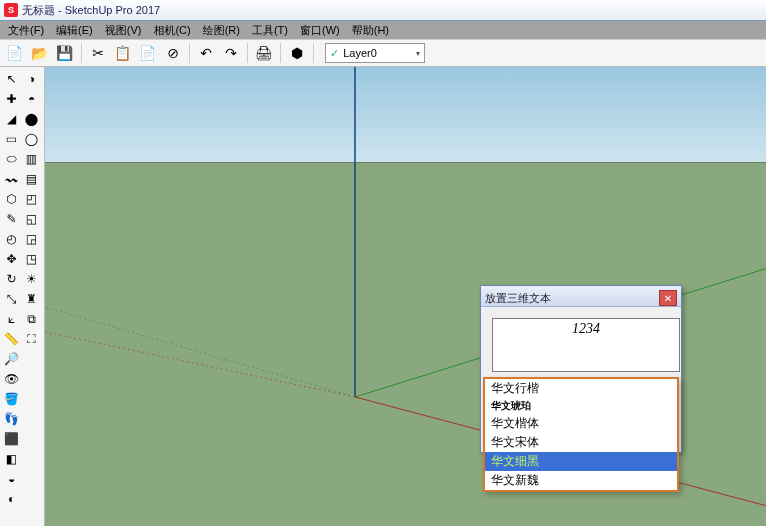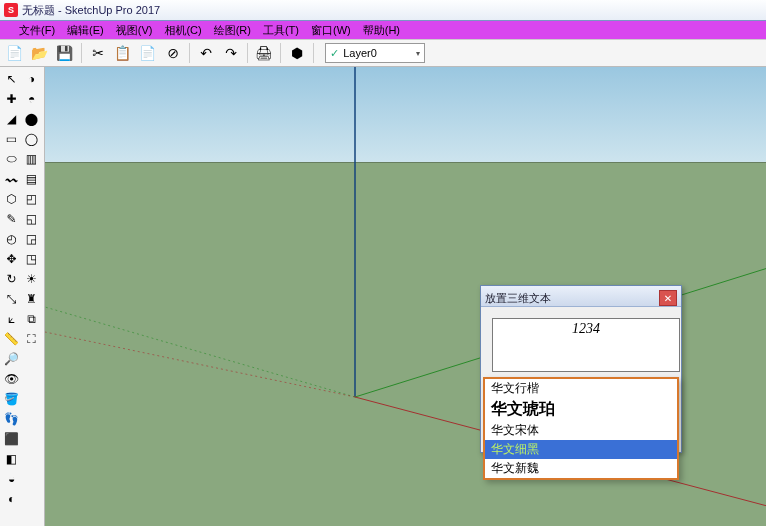--- a/index.html
+++ b/index.html
@@ -1,20 +1,20 @@
 <!DOCTYPE html>
 <html><head>
 <meta charset="utf-8">
 <style>
 html,body{margin:0;padding:0;font-family:"Microsoft YaHei",Arial,sans-serif;font-size:11px;overflow:hidden}
 body{width:766px;height:526px;background:#f0f0f0;position:relative}
 .titlebar{height:20px;background:linear-gradient(#fdfeff,#e8eef7);border-bottom:1px solid #7a96c4;display:flex;align-items:center;padding-left:4px}
 .titlebar .appicon{width:14px;height:14px;background:#e23;border-radius:2px;margin-right:4px;display:flex;align-items:center;justify-content:center;color:#fff;font-size:9px;font-weight:bold}
 .titlebar .title{color:#225;font-size:11px}
-.menubar{height:18px;background:#d946ef;border-bottom:1px solid #ccc;display:flex;align-items:center;padding-left:13px}
+.menubar{height:18px;background:#a3a3a3;border-bottom:1px solid #ccc;display:flex;align-items:center;padding-left:2px}
 .menubar span{padding:2px 6px;cursor:default}
 .toolbar1{height:26px;background:#f5f5f5;border-bottom:1px solid #bbb;display:flex;align-items:center;padding-left:4px;gap:3px}
 .tb-btn{width:20px;height:20px;display:flex;align-items:center;justify-content:center;border:1px solid transparent;font-size:14px;cursor:pointer}
 .tb-sep{width:1px;height:20px;background:#ccc;margin:0 2px}
 .layer-combo{margin-left:6px;height:18px;width:90px;font-size:11px;border:1px solid #999;background:#fff;padding:0 4px;display:flex;align-items:center}
 .main{display:flex;height:462px}
 .sidetools{width:40px;background:#f5f5f5;border-right:1px solid #bbb;display:flex;flex-direction:column;flex-wrap:wrap;align-content:flex-start;padding:2px;gap:1px}
 .sidetools .stbtn{width:17px;height:17px;display:flex;align-items:center;justify-content:center;font-size:12px;border:1px solid transparent}
 .viewport{flex:1;position:relative;background:#8aa87f;overflow:hidden}
 .sky{position:absolute;left:0;right:0;top:0;height:95px;background:linear-gradient(#9ac7e0,#cde4ee)}
@@ -25,21 +25,21 @@
 .dlg-close{width:16px;height:14px;background:#d9534f;color:#fff;display:flex;align-items:center;justify-content:center;font-size:10px;border:1px solid #a33}
 .dlg-body{padding:11px}
 .dlg-textbox{width:186px;height:50px;border:1px solid #7a7a7a;background:#fff;margin-bottom:6px;display:flex;align-items:flex-start;justify-content:center;padding-top:2px;font-style:italic;font-family:Georgia,serif;font-size:14px}
 .dlg-row{display:flex;align-items:center;margin:2px 0;font-size:11px}
 .dlg-row .lbl{width:40px;text-align:right;padding-right:3px}
 .combo-sm{border:1px solid #777;background:#fff;height:16px;display:flex;align-items:center;padding:0 3px;font-size:11px;position:relative}
 .combo-sm .arrow{position:absolute;right:0;top:0;width:14px;height:100%;background:#e6e6e6;border-left:1px solid #999;display:flex;align-items:center;justify-content:center;font-size:8px}
 .font-list{position:absolute;left:438px;top:310px;width:192px;background:#fff;border:2px solid #d8782c;box-shadow:3px 3px 6px rgba(0,0,0,.25);z-index:10}
 .font-list .item{padding:1px 6px;font-size:12px;cursor:default}
 .font-list .item.sel{background:#3a70d6;color:#bef264}
-.font-list .item.b{font-weight:bold;font-family:"SimHei",sans-serif;font-size:16px}
+.font-list .item.b{font-weight:bold;font-family:"SimHei",sans-serif;font-size:10px}
 .font-list .item.k{font-family:Liberation Sans, sans-serif}
 .font-list .item.s{font-family:"SimSun",serif}
 </style>
 </head>
 <body>
 
 <div class="titlebar">
   <div class="appicon">S</div>
   <div class="title">无标题 - SketchUp Pro 2017</div>
 </div>
@@ -153,18 +153,19 @@
         </div>
         <div class="dlg-row">
           <div class="lbl">形状</div>
         </div>
       </div>
     </div>
 
     <div class="font-list" id="fontlist">
         <div class="item k">华文行楷</div>
         <div class="item b">华文琥珀</div>
+        <div class="item k">华文楷体</div>
         <div class="item s">华文宋体</div>
         <div class="item  sel">华文细黑</div>
         <div class="item s">华文新魏</div>
       </div>
   </div>
 </div>
 
 </body></html>

